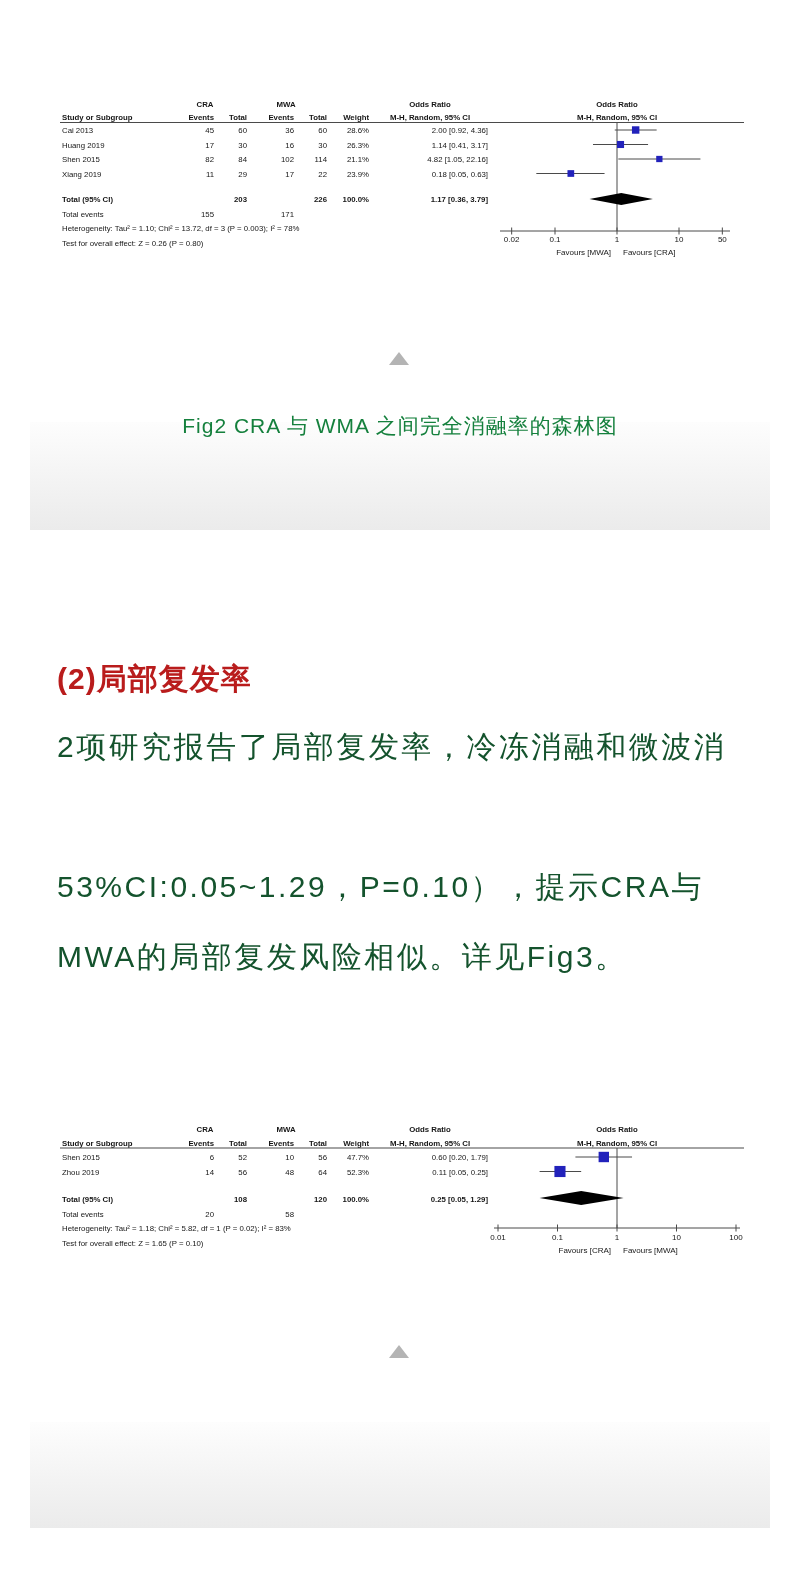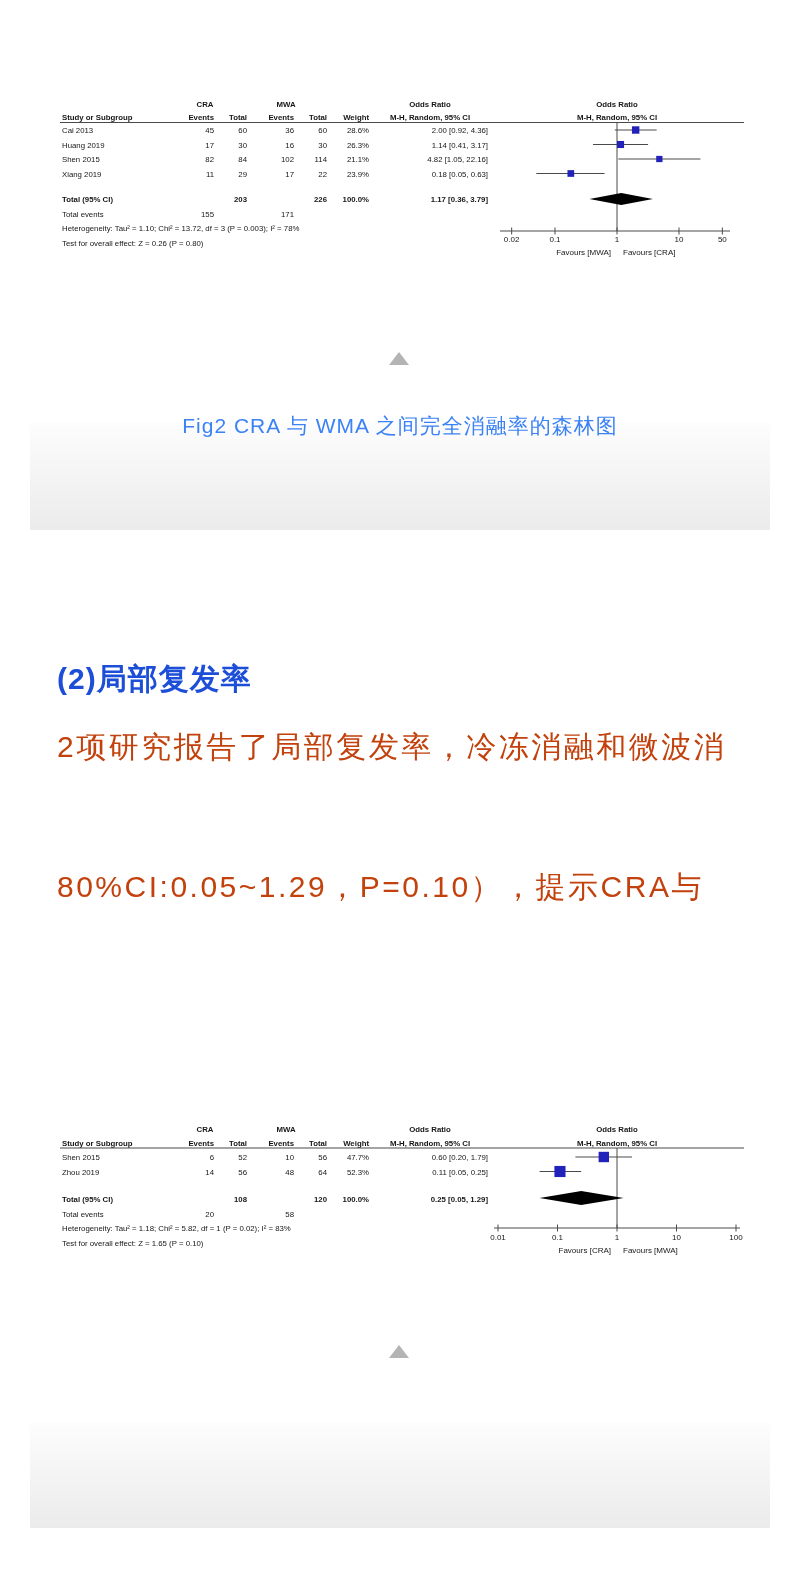--- a/index.html
+++ b/index.html
@@ -2,26 +2,26 @@
 <html><head>
 <meta charset="utf-8">
 <style>
   html,body{margin:0;padding:0;background:#fff;}
   .page{position:relative;width:800px;height:1580px;background:#fff;overflow:hidden;
         font-family:"Liberation Sans","DejaVu Sans",sans-serif;}
   .forest{position:absolute;}
   .triangle{position:absolute;width:0;height:0;border-left:10px solid transparent;
             border-right:10px solid transparent;border-bottom:13px solid #b4b4b4;}
   .caption{position:absolute;left:0;width:800px;text-align:center;font-size:21px;
-           color:#3b82f6;letter-spacing:1px;font-weight:500;}
+           color:#15803d;letter-spacing:1px;font-weight:500;}
   .band{position:absolute;left:30px;width:740px;height:108px;
         background:linear-gradient(180deg,#fdfdfd 0%,#ebebeb 100%);}
   .heading{position:absolute;left:57px;top:659px;font-size:30px;font-weight:bold;
-           color:#1d4ed8;letter-spacing:1px;white-space:nowrap;}
-  .bodyline{position:absolute;left:57px;font-size:30px;color:#c2410c;
+           color:#b91c1c;letter-spacing:1px;white-space:nowrap;}
+  .bodyline{position:absolute;left:57px;font-size:30px;color:#14532d;
             letter-spacing:2.5px;white-space:nowrap;}
 </style>
 </head>
 <body>
 
 <div class="page">
 
   <svg id="fp1" class="forest" style="left:58px;top:93px" width="692" height="172">
       <g>
         <text x="147" y="14" font-size="7.8" text-anchor="middle" font-weight="bold" fill="#161616">CRA</text>
@@ -105,21 +105,22 @@
 
   <div class="triangle" style="left:389px;top:352px"></div>
 
   <div class="band" style="top:422px"></div>
 
   <div class="caption" style="top:412px">Fig2 CRA 与 WMA 之间完全消融率的森林图</div>
 
   <div class="heading">(2)局部复发率</div>
 
   <div class="bodyline" style="top:727px">2项研究报告了局部复发率，冷冻消融和微波消</div>
-  <div class="bodyline" style="top:867px">80%CI:0.05~1.29，P=0.10），提示CRA与</div>
+  <div class="bodyline" style="top:867px">53%CI:0.05~1.29，P=0.10），提示CRA与</div>
+  <div class="bodyline" style="top:937px">MWA的局部复发风险相似。详见Fig3。</div>
 
   <svg id="fp2" class="forest" style="left:58px;top:1108px" width="692" height="152">
       <g>
         <text x="147" y="24" font-size="7.8" text-anchor="middle" font-weight="bold" fill="#161616">CRA</text>
         <text x="228" y="24" font-size="7.8" text-anchor="middle" font-weight="bold" fill="#161616">MWA</text>
         <text x="372" y="24" font-size="7.8" text-anchor="middle" font-weight="bold" fill="#161616">Odds Ratio</text>
         <text x="4" y="37.5" font-size="7.8" font-weight="bold" fill="#161616">Study or Subgroup</text>
         <text x="156" y="37.5" font-size="7.8" text-anchor="end" font-weight="bold" fill="#161616">Events</text>
         <text x="189" y="37.5" font-size="7.8" text-anchor="end" font-weight="bold" fill="#161616">Total</text>
         <text x="236" y="37.5" font-size="7.8" text-anchor="end" font-weight="bold" fill="#161616">Events</text>

